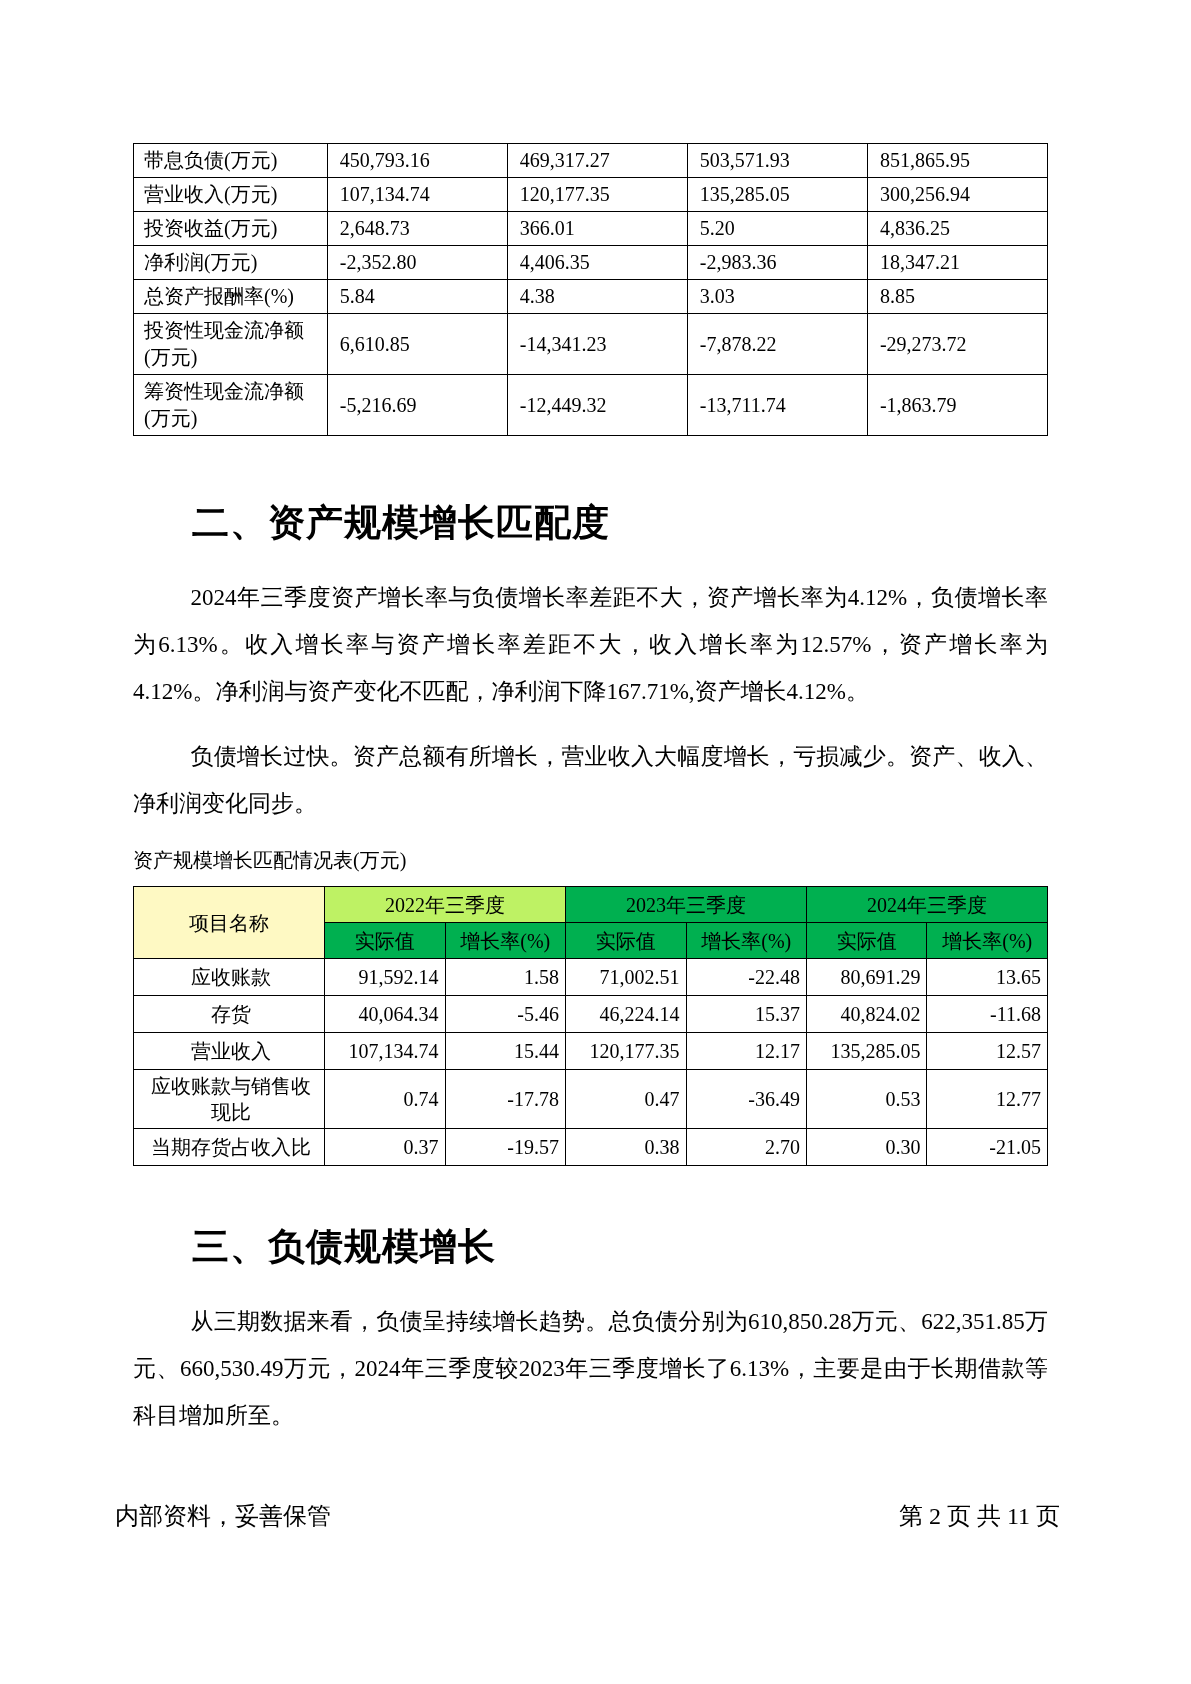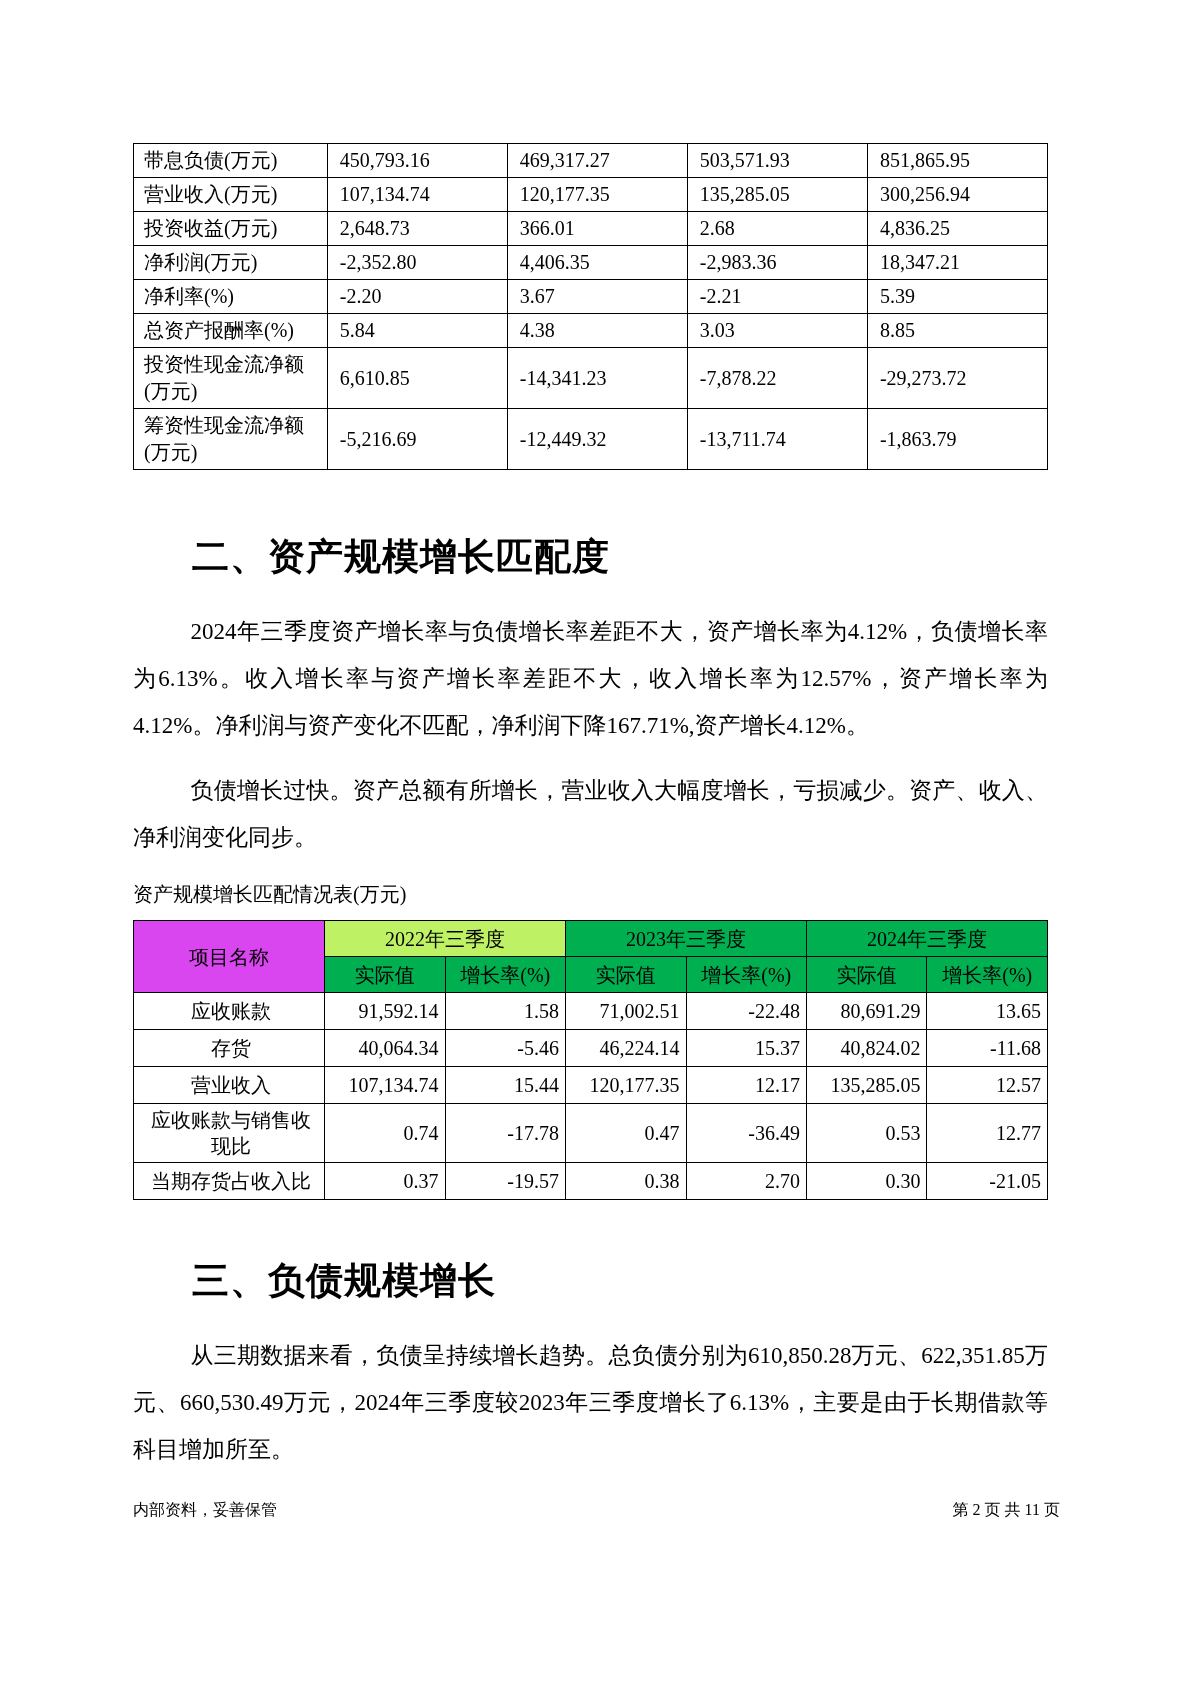--- a/index.html
+++ b/index.html
@@ -80,24 +80,24 @@
   }
   table.match td{height:34px;padding:1px 6px;}
   table.match td.lbl{text-align:center;padding-left:10px;}
   table.match td.num{text-align:right;padding-right:6px;}
   table.match tr.tall td{height:56px;}
   table.match col.mc0{width:20.9%;}
   table.match col.mcv{width:13.18%;}
   
   .footer{
     position:absolute;
-    left:133px;right:131px;top:1500px;
+    left:115px;right:131px;top:1500px;
     display:flex;
     justify-content:space-between;
-    font-size:16px;
+    font-size:24px;
   }
 </style>
 </head>
 <body>
 
 <div class="page">
   <div class="content">
 
     <table class="fin">
       <colgroup>
@@ -119,36 +119,29 @@
           <td class="lbl">营业收入(万元)</td>
           <td>107,134.74</td>
           <td>120,177.35</td>
           <td>135,285.05</td>
           <td>300,256.94</td>
         </tr>
         <tr class="r1">
           <td class="lbl">投资收益(万元)</td>
           <td>2,648.73</td>
           <td>366.01</td>
-          <td>2.68</td>
+          <td>5.20</td>
           <td>4,836.25</td>
         </tr>
         <tr class="r1">
           <td class="lbl">净利润(万元)</td>
           <td>-2,352.80</td>
           <td>4,406.35</td>
           <td>-2,983.36</td>
           <td>18,347.21</td>
-        </tr>
-        <tr class="r1">
-          <td class="lbl">净利率(%)</td>
-          <td>-2.20</td>
-          <td>3.67</td>
-          <td>-2.21</td>
-          <td>5.39</td>
         </tr>
         <tr class="r1">
           <td class="lbl">总资产报酬率(%)</td>
           <td>5.84</td>
           <td>4.38</td>
           <td>3.03</td>
           <td>8.85</td>
         </tr>
         <tr class="r2">
           <td class="lbl">投资性现金流净额(万元)</td>
@@ -178,21 +171,21 @@
         <col class="mc0">
           <col class="mcv">
           <col class="mcv">
           <col class="mcv">
           <col class="mcv">
           <col class="mcv">
           <col class="mcv">
       </colgroup>
       <thead>
         <tr>
-          <th rowspan="2" style="background-color: #d946ef;">项目名称</th>
+          <th rowspan="2" style="background-color: #fef9c3;">项目名称</th>
           <th colspan="2" style="background-color: #bef264;">2022年三季度</th>
           <th colspan="2" style="background-color: rgb(0, 176, 80);">2023年三季度</th>
           <th colspan="2" style="background-color: rgb(0, 176, 80);">2024年三季度</th>
         </tr>
         <tr>
           <th style="background-color: rgb(0, 176, 80);">实际值</th>
           <th style="background-color: rgb(0, 176, 80);">增长率(%)</th>
           <th style="background-color: rgb(0, 176, 80);">实际值</th>
           <th style="background-color: rgb(0, 176, 80);">增长率(%)</th>
           <th style="background-color: rgb(0, 176, 80);">实际值</th>

